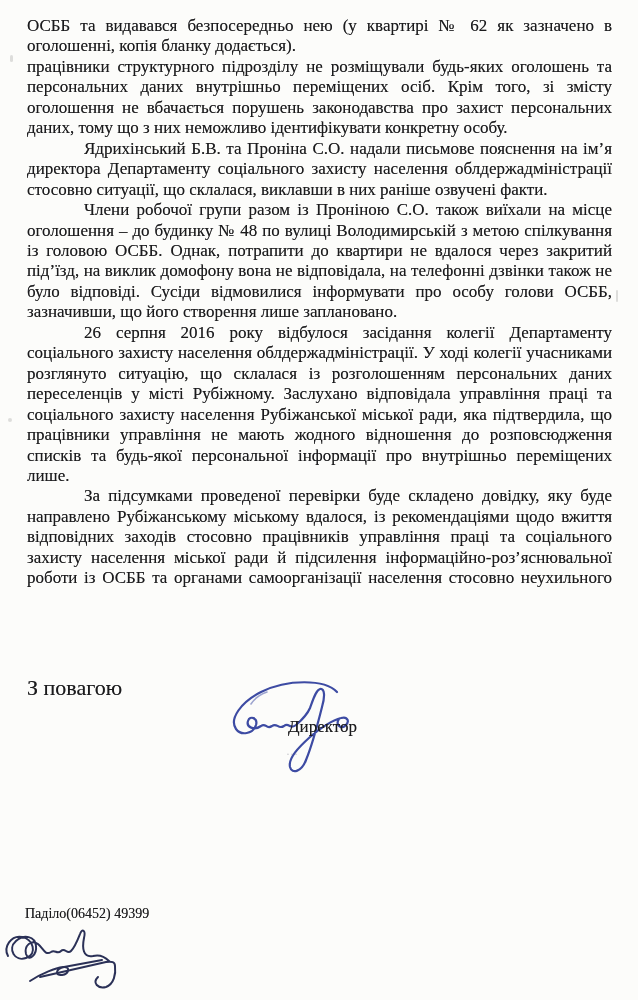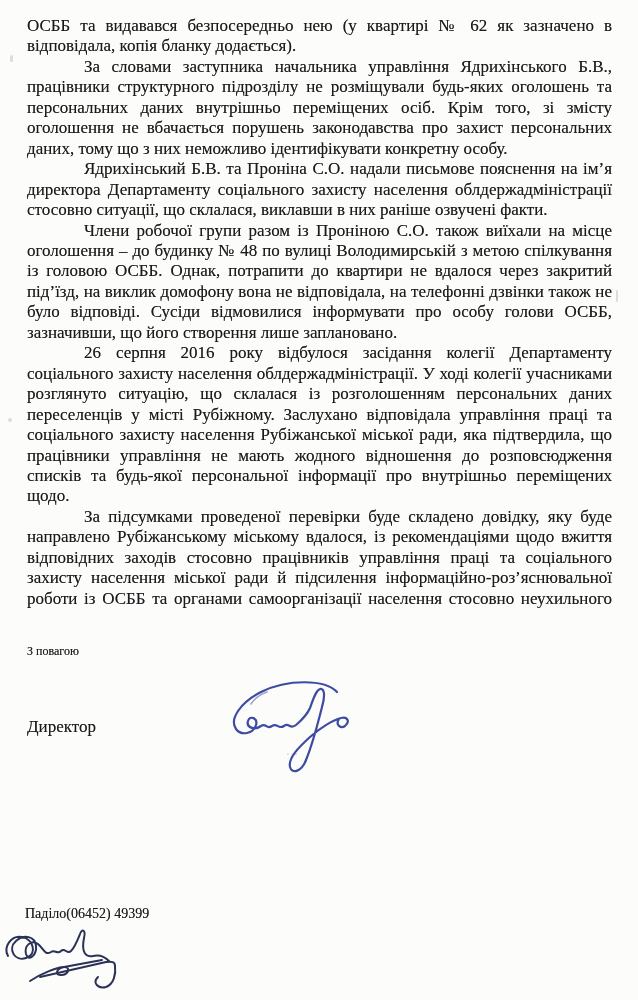--- a/index.html
+++ b/index.html
@@ -23,31 +23,31 @@
   }
   .line {
     text-align: justify;
     text-align-last: justify;
   }
   .line.pl { text-align-last: left; }
   .line.ind { text-indent: 57px; }
   .closing {
     position: absolute;
     left: 27px;
-    top: 641px;
-    font-size: 12px;
+    top: 678px;
+    font-size: 22px;
     line-height: 20.45px;
   }
   .signer-row {
     position: absolute;
     left: 27px;
     top: 717px;
     width: 591px;
     display: flex;
-    justify-content: flex-start;
+    justify-content: center;
     align-items: baseline;
     font-size: 17px;
     line-height: 20.45px;
   }
   .signer-name {
     font-weight: bold;
     letter-spacing: 0.4px;
   }
   .sig-main {
     position: absolute;
@@ -92,43 +92,42 @@
   .speck-3 { left: 8px;  top: 418px; width: 4px; height: 4px; }
   svg path { fill: none; stroke: currentColor; stroke-linecap: round; stroke-linejoin: round; }
 </style>
 </head>
 <body>
 
 <div class="page">
 
   <div class="body-text">
       <div class="line">ОСББ та видавався безпосередньо нею (у квартирі № 62 як зазначено в</div>
-      <div class="line pl">відповідала, копія бланку додається).</div>
-      <div class="line ind">За словами заступника начальника управління Ядрихінського Б.В.,</div>
+      <div class="line pl">оголошенні, копія бланку додається).</div>
       <div class="line">працівники структурного підрозділу не розміщували будь-яких оголошень та</div>
       <div class="line">персональних даних внутрішньо переміщених осіб. Крім того, зі змісту</div>
       <div class="line">оголошення не вбачається порушень законодавства про захист персональних</div>
       <div class="line pl">даних, тому що з них неможливо ідентифікувати конкретну особу.</div>
       <div class="line ind">Ядрихінський Б.В. та Проніна С.О. надали письмове пояснення на ім’я</div>
       <div class="line">директора Департаменту соціального захисту населення облдержадміністрації</div>
       <div class="line pl">стосовно ситуації, що склалася, виклавши в них раніше озвучені факти.</div>
       <div class="line ind">Члени робочої групи разом із Проніною С.О. також виїхали на місце</div>
       <div class="line">оголошення – до будинку № 48 по вулиці Володимирській з метою спілкування</div>
       <div class="line">із головою ОСББ. Однак, потрапити до квартири не вдалося через закритий</div>
       <div class="line">під’їзд, на виклик домофону вона не відповідала, на телефонні дзвінки також не</div>
       <div class="line">було відповіді. Сусіди відмовилися інформувати про особу голови ОСББ,</div>
       <div class="line pl">зазначивши, що його створення лише заплановано.</div>
       <div class="line ind">26 серпня 2016 року відбулося засідання колегії Департаменту</div>
       <div class="line">соціального захисту населення облдержадміністрації. У ході колегії учасниками</div>
       <div class="line">розглянуто ситуацію, що склалася із розголошенням персональних даних</div>
       <div class="line">переселенців у місті Рубіжному. Заслухано відповідала управління праці та</div>
       <div class="line">соціального захисту населення Рубіжанської міської ради, яка підтвердила, що</div>
       <div class="line">працівники управління не мають жодного відношення до розповсюдження</div>
       <div class="line">списків та будь-якої персональної інформації про внутрішньо переміщених</div>
-      <div class="line pl">щодо.</div>
+      <div class="line pl">лише.</div>
       <div class="line ind">За підсумками проведеної перевірки буде складено довідку, яку буде</div>
       <div class="line">направлено Рубіжанському міському вдалося, із рекомендаціями щодо вжиття</div>
       <div class="line">відповідних заходів стосовно працівників управління праці та соціального</div>
       <div class="line">захисту населення міської ради й підсилення інформаційно-роз’яснювальної</div>
       <div class="line">роботи із ОСББ та органами самоорганізації населення стосовно неухильного</div>
     </div>
 
   <div class="closing">З повагою</div>
 
   <svg class="sig-main" viewBox="0 0 140 108" xmlns="http://www.w3.org/2000/svg" aria-hidden="true" style="color: rgb(61, 75, 163);">

